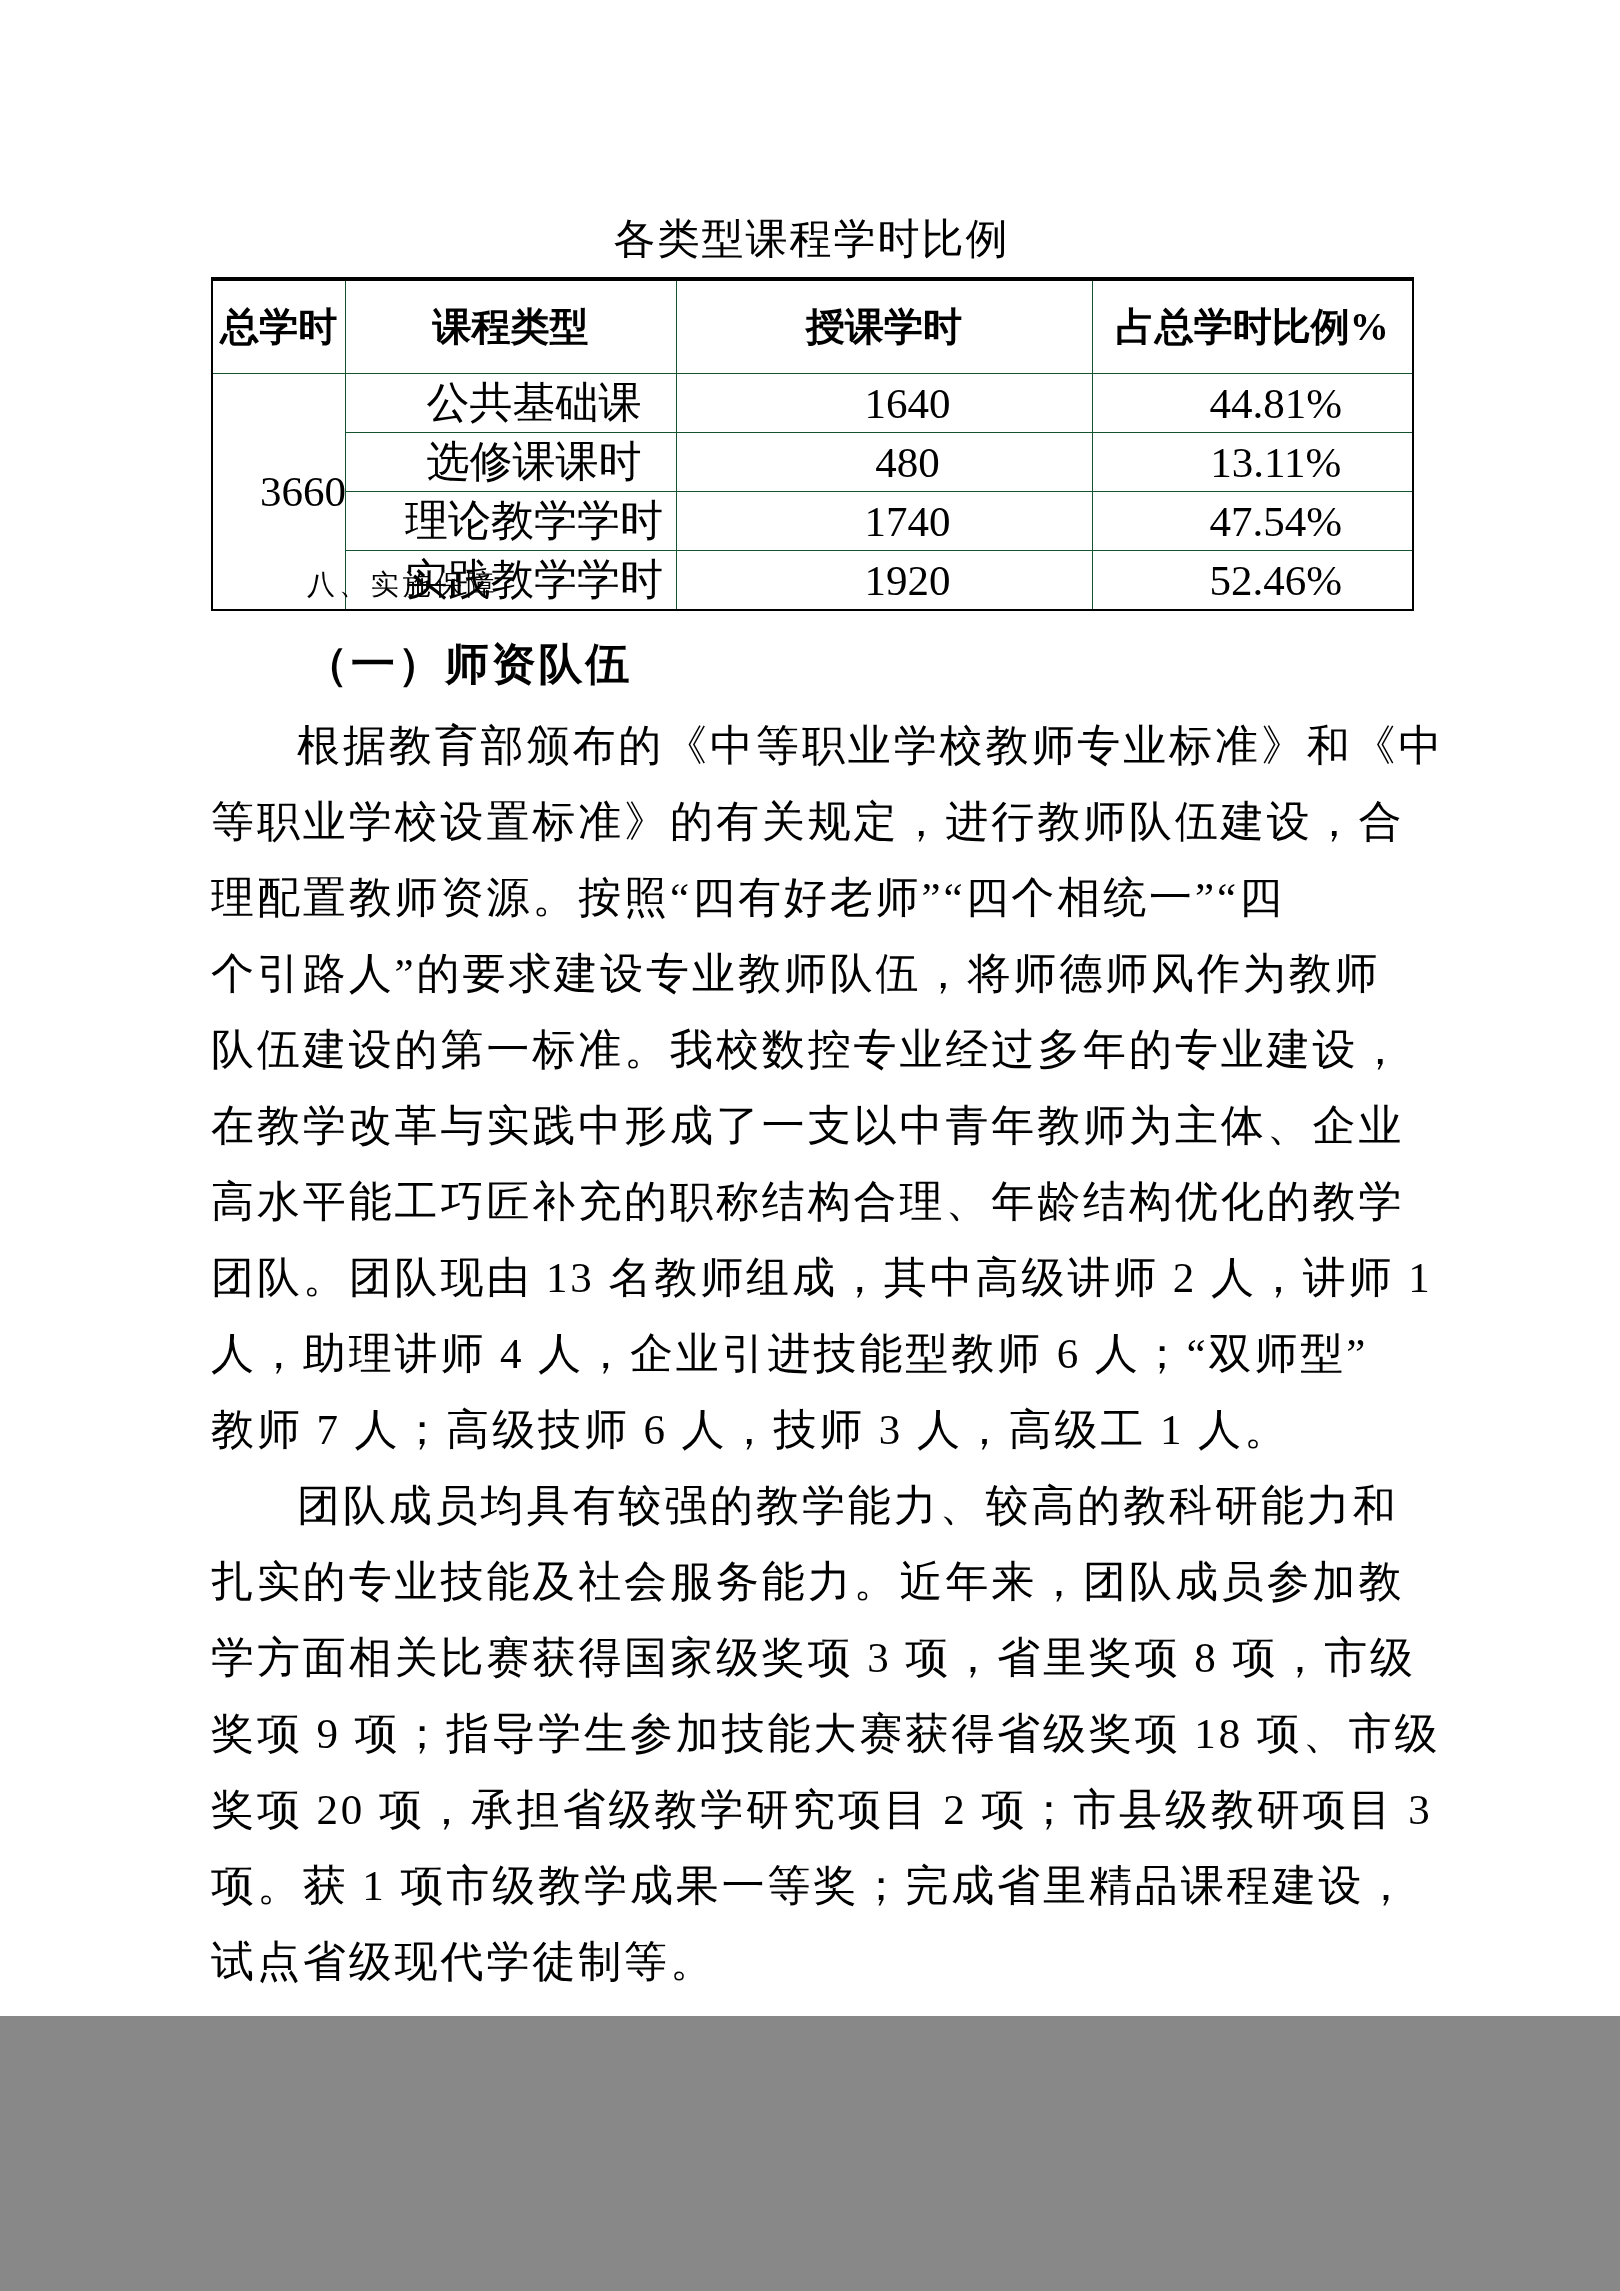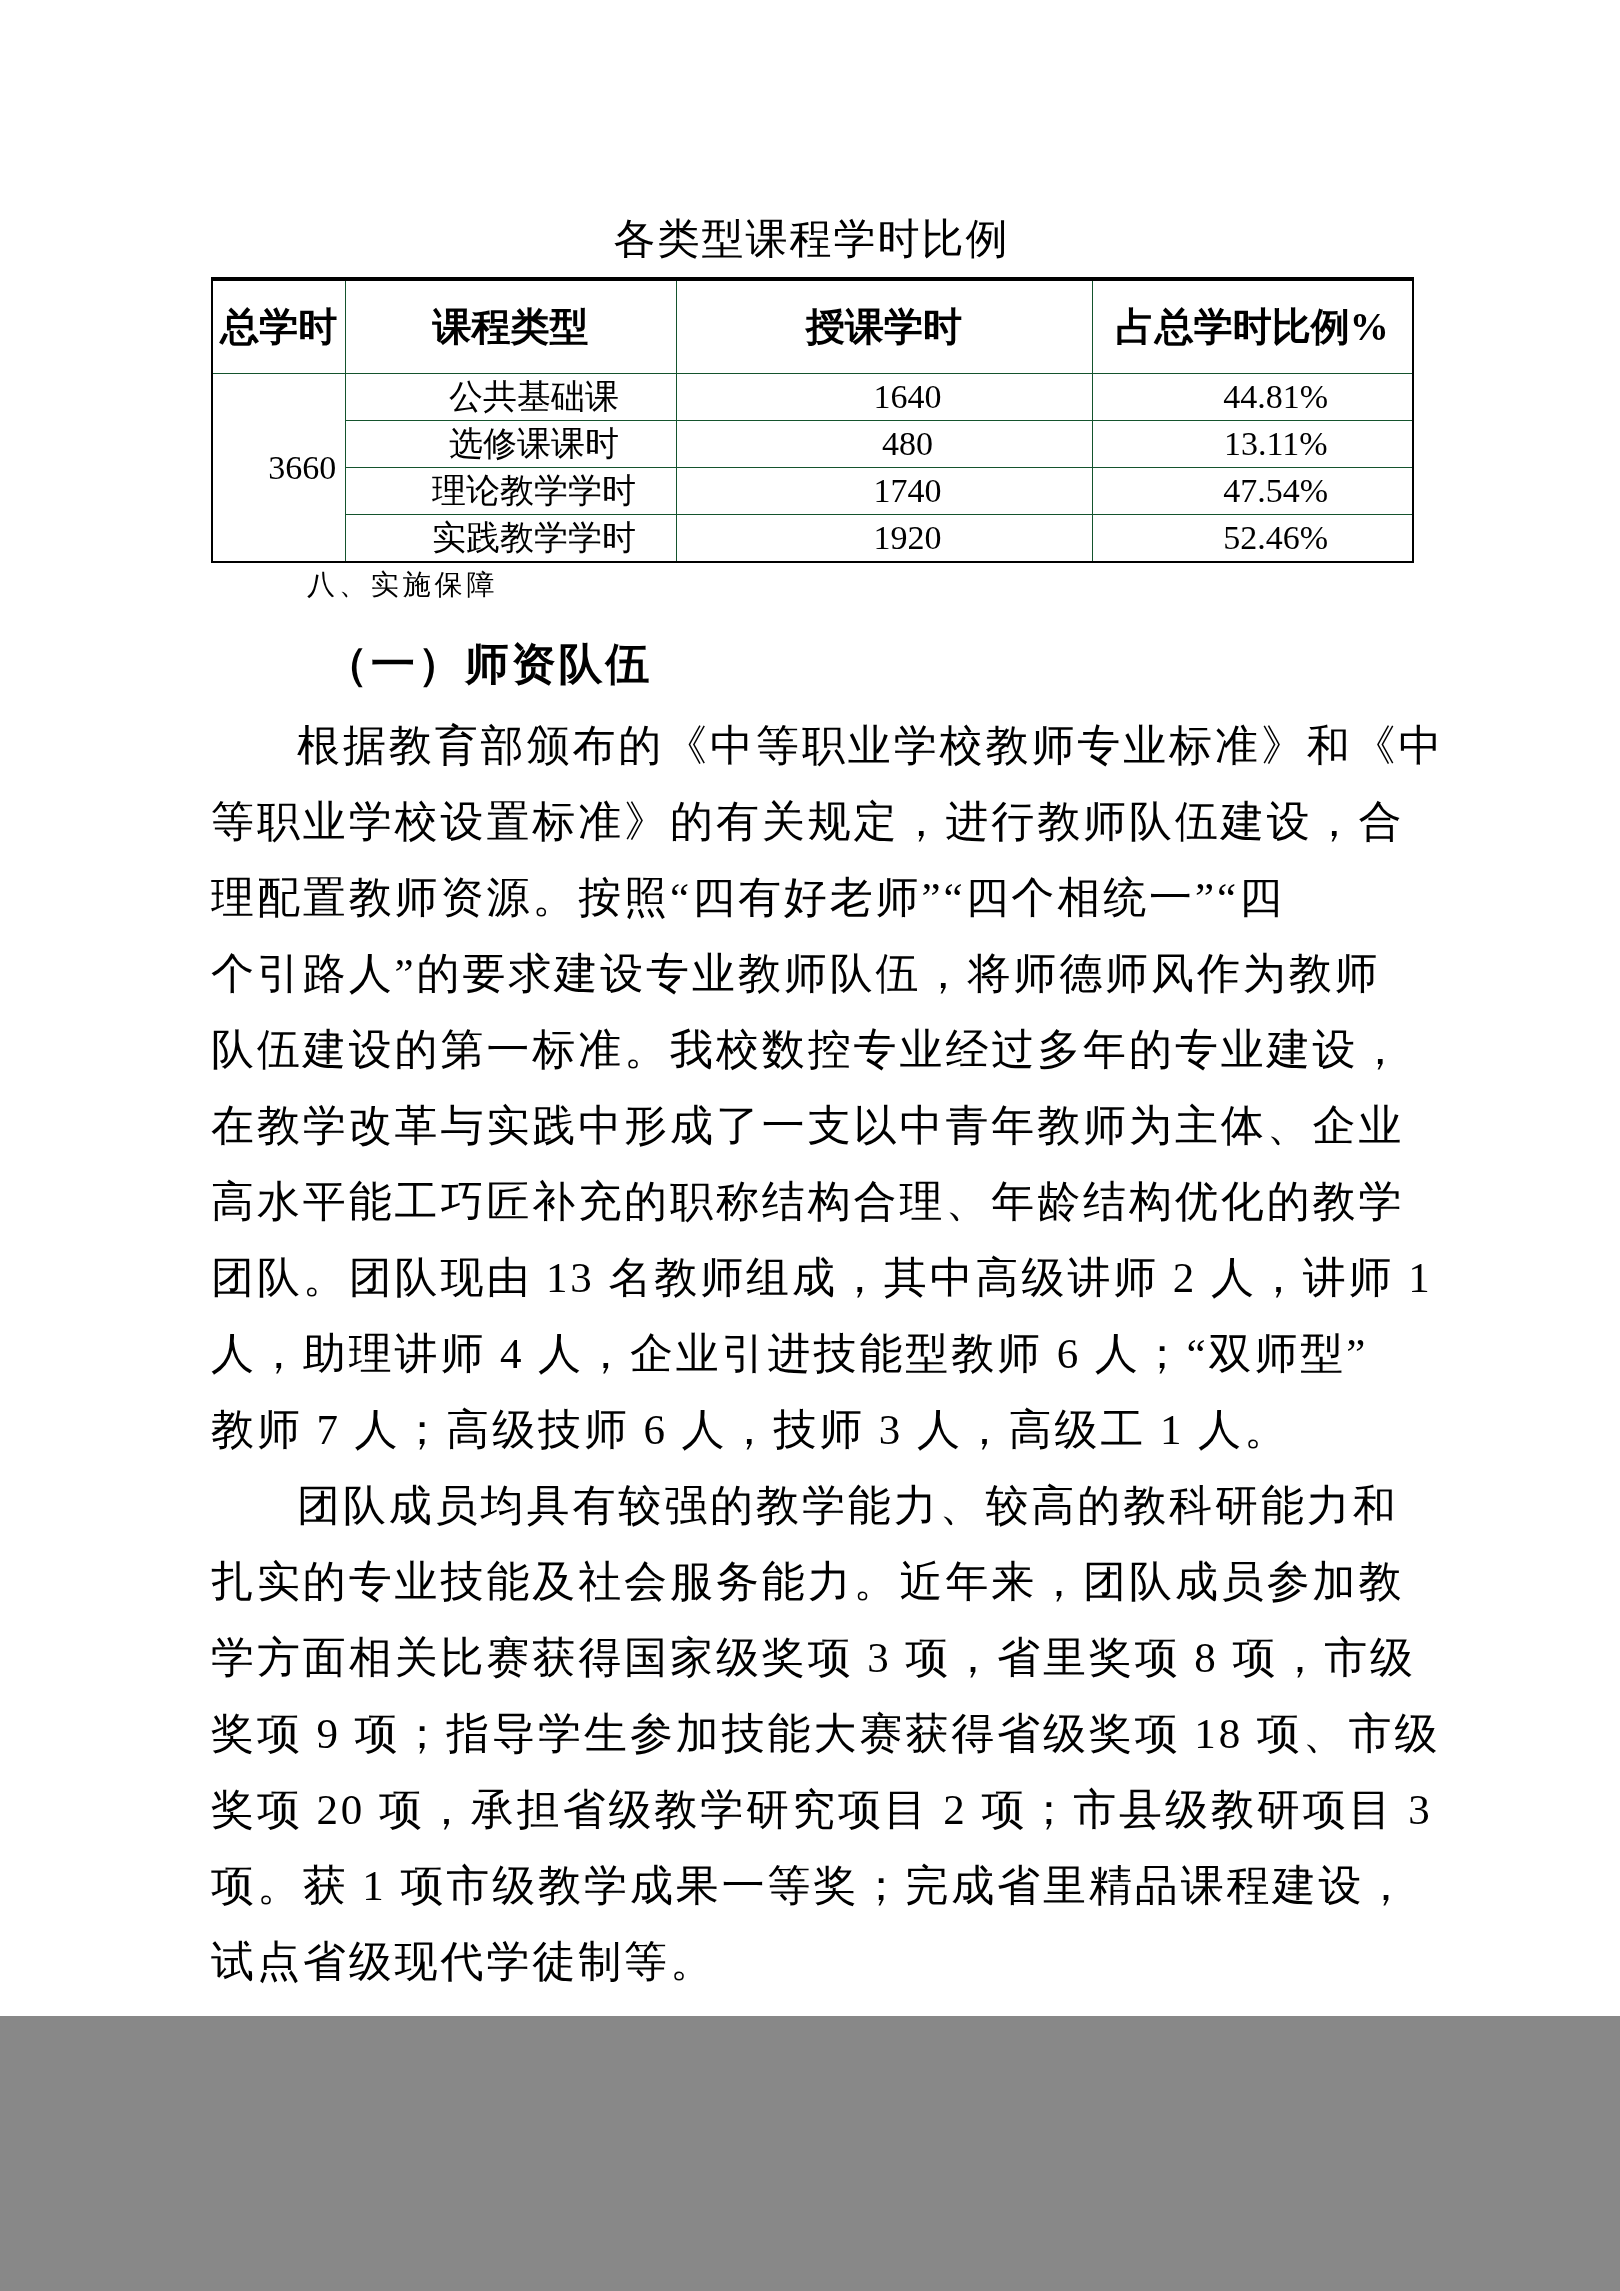--- a/index.html
+++ b/index.html
@@ -38,37 +38,37 @@
     text-align: center;
     vertical-align: middle;
     padding: 0;
     font-weight: normal;
   }
   table.hours tr.hdr th {
     height: 92px;
     font-size: 39px;
     font-weight: bold;
   }
-  table.hours tr.datarow td { height: 44px; font-size: 34px; padding-left: 47px; }
+  table.hours tr.datarow td { height: 44px; font-size: 43px; padding-left: 47px; }
   table.hours td.pct { font-size: 32px; border-radius: 23px; }
   table.hours td.total { font-size: 39px; }
 
   
   .h-level1 {
     position: absolute;
     left: 211px; top: 570px;
     padding-left: 96px;
     font-size: 28px;
     line-height: 1.1;
     letter-spacing: 3.9px;
     white-space: nowrap;
   }
   .h-level2 {
     position: absolute;
-    left: 220px;
+    left: 200px;
     padding-left: 104px;
     font-size: 44px;
     font-weight: bold;
     line-height: 1.1;
     letter-spacing: 2.9px;
     white-space: nowrap;
   }
   .h-shizi { top: 641px; }
   .h-sheshi { top: 2017px; }
 

